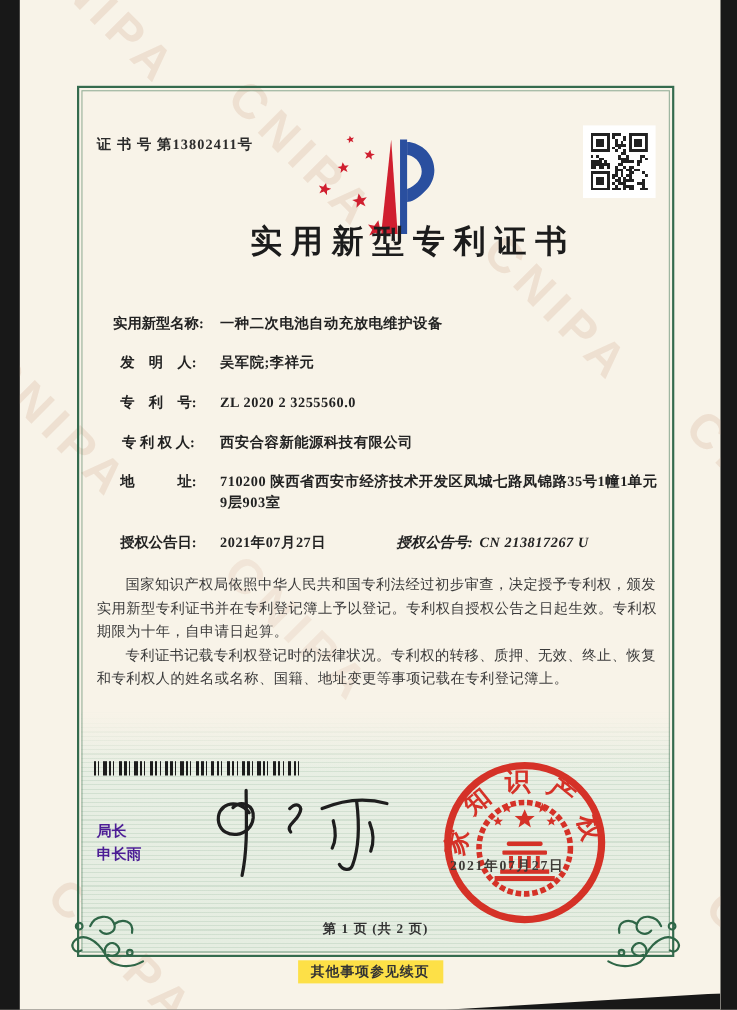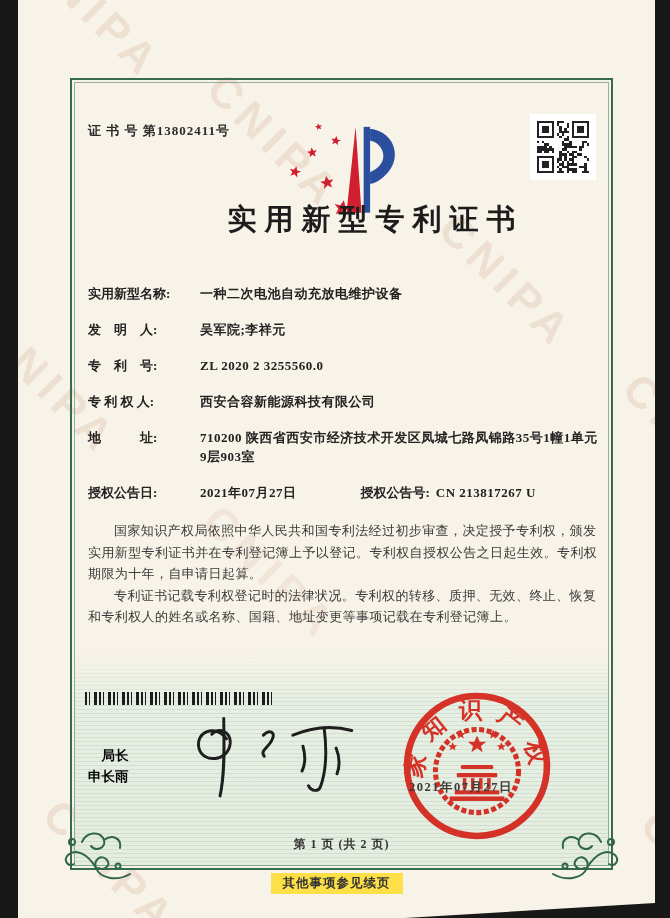--- a/index.html
+++ b/index.html
@@ -30,37 +30,37 @@
       letter-spacing:1px;color:#2b2b2b;white-space:pre;}
   .logo{position:absolute;left:262px;top:114px;width:118px;height:100px;}
   .qr-box{position:absolute;left:512px;top:114px;width:66px;height:66px;background:#fff;
       display:flex;align-items:center;justify-content:center;}
   .qr-box svg{width:52px;height:52px;}
   .title{position:absolute;left:52px;top:200px;width:543px;text-align:center;font-size:29px;
       font-weight:700;letter-spacing:8px;color:#1c1c1c;white-space:nowrap;margin-left:34px;}
   
   .fields{position:absolute;left:70px;top:284px;width:512px;font-size:13px;color:#222;}
   .frow{display:flex;margin-bottom:17px;line-height:19px;}
-  .flabel{flex:0 0 112px;font-weight:600;white-space:pre;}
+  .flabel{flex:0 0 112px;font-weight:600;white-space:pre;text-align:center;}
   .fvalue{font-weight:600;letter-spacing:.5px;}
-  .frow .pair2{margin-left:64px;display:flex;}
+  .frow .pair2{margin-left:64px;display:flex;font-style:italic;}
   .pair2 .flabel{flex:0 0 auto;margin-right:6px;}
   
   .legal{position:absolute;left:70px;top:520px;width:510px;font-size:13px;line-height:21.5px;
       color:#3a3a3a;letter-spacing:.4px;}
   .legal p{margin:0;text-indent:2em;font-weight:500;}
   
   .barcode{position:absolute;left:67px;top:692px;width:190px;height:13px;
       background:repeating-linear-gradient(90deg,
         #1d1d1d 0,#1d1d1d 2px,transparent 2px,transparent 4px,
         #1d1d1d 4px,#1d1d1d 5px,transparent 5px,transparent 9px,
         #1d1d1d 9px,#1d1d1d 12px,transparent 12px,transparent 14px);}
   
   .officer{position:absolute;left:70px;top:745px;font-family:"Liberation Sans","DejaVu Sans",sans-serif;
-      font-size:13.5px;font-weight:700;color:#000000;line-height:21px;text-align:right;}
+      font-size:13.5px;font-weight:700;color:#4c1d95;line-height:21px;}
   .signature{position:absolute;left:168px;top:713px;width:175px;height:92px;}
   
   .seal{position:absolute;left:383px;top:690px;width:152px;height:152px;opacity:.95;}
   .seal-date{position:absolute;left:391px;top:779px;font-size:12.5px;font-weight:700;
       color:#3e3a36;letter-spacing:1.5px;z-index:5;white-space:nowrap;}
   
   .page-number{position:absolute;left:52px;top:836px;width:543px;text-align:center;
       font-size:12px;font-weight:600;color:#333;letter-spacing:1px;}
   .footer-note{position:absolute;left:0;top:873px;width:637px;text-align:center;}
   .footer-note span{display:inline-block;background:#fde047;padding:2px 12px;font-size:12.5px;

